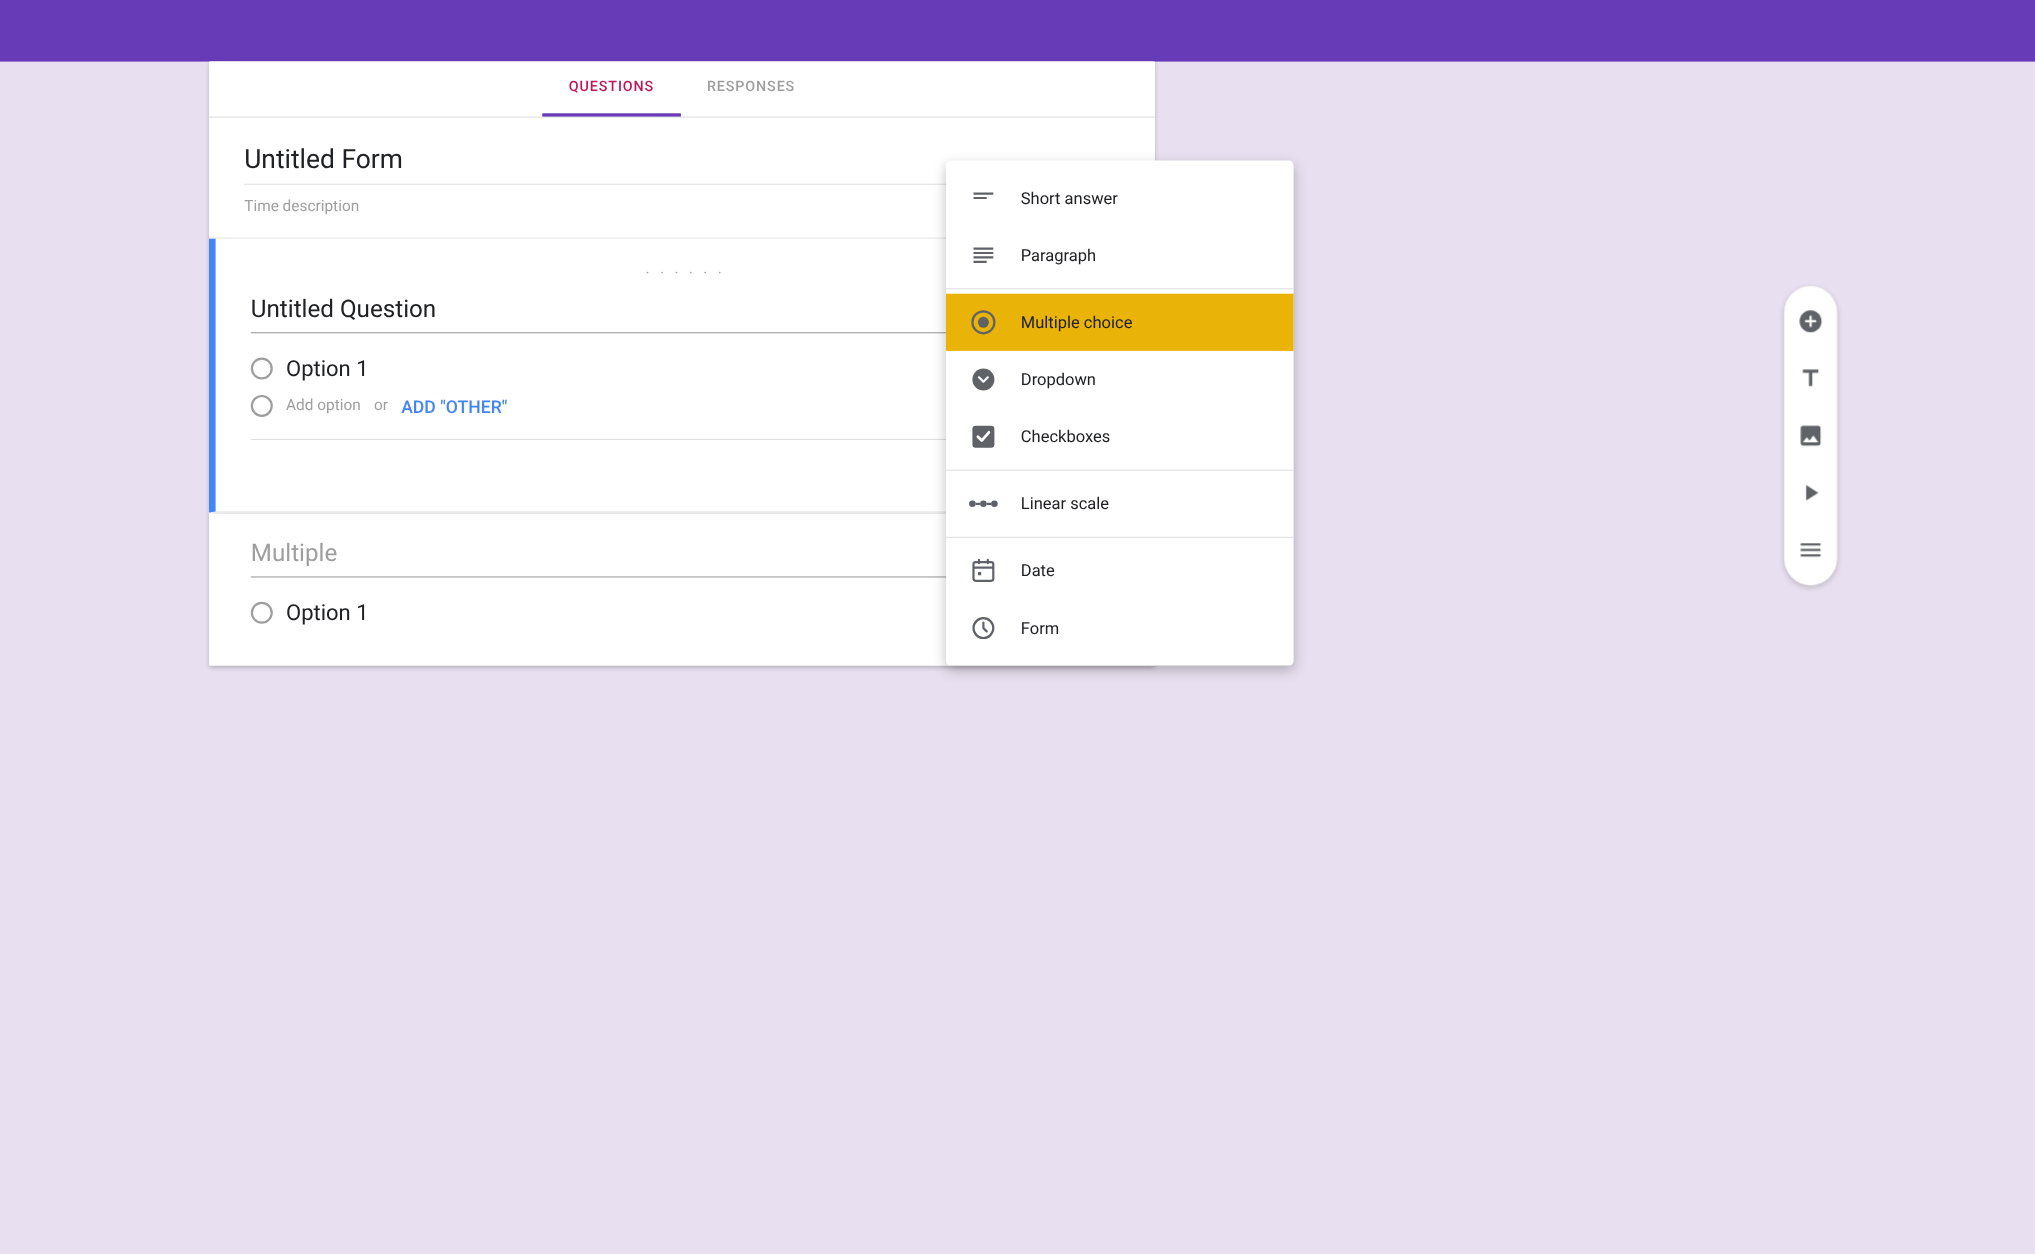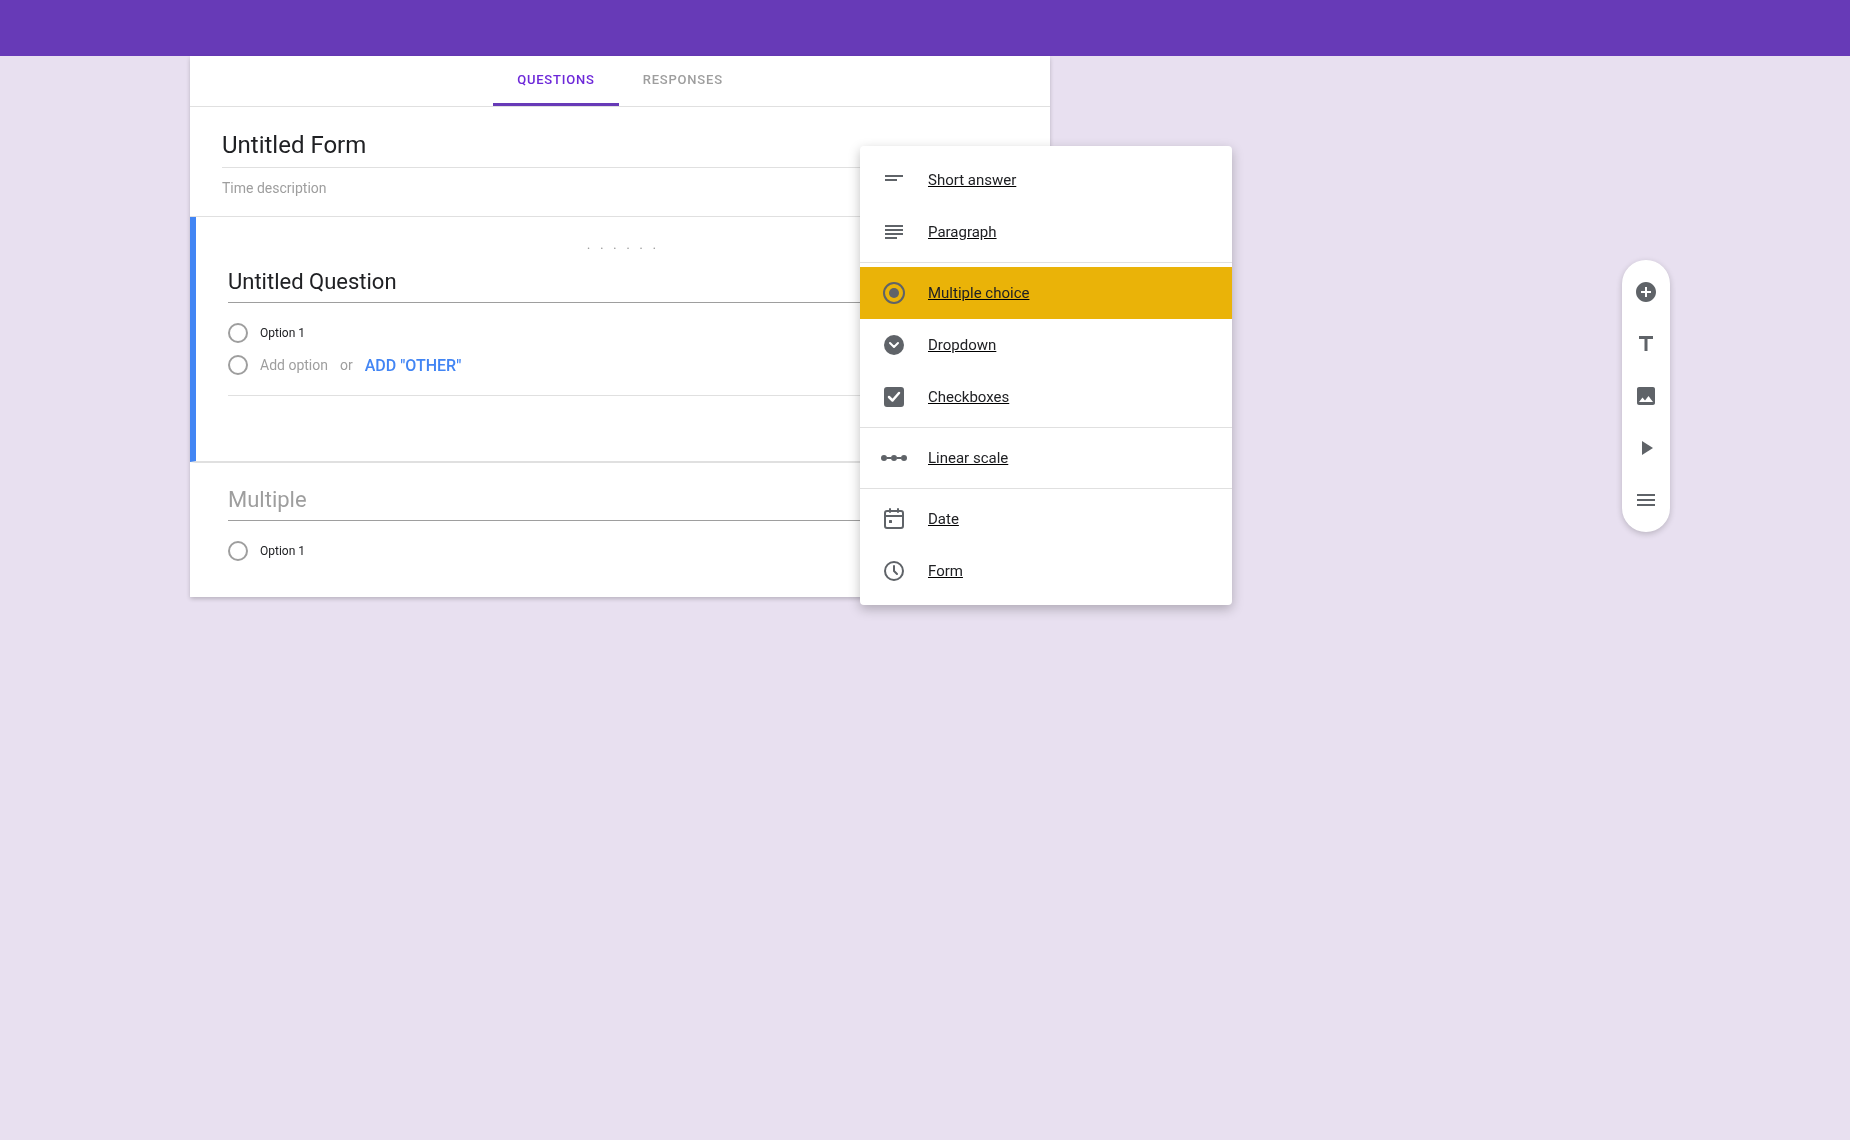--- a/index.html
+++ b/index.html
@@ -46,21 +46,21 @@
       font-size: 13px;
       font-weight: 500;
       letter-spacing: 0.8px;
       cursor: pointer;
       color: #9e9e9e;
       border-bottom: 3px solid transparent;
       text-transform: uppercase;
     }
 
     .tab.active {
-      color: #6d28d9;
+      color: #be185d;
       border-bottom: 3px solid #673ab7;
     }
 
     .form-header {
       padding: 24px 32px 20px;
       border-bottom: 1px solid #e0e0e0;
     }
 
     .form-title {
       font-size: 24px;
@@ -117,21 +117,21 @@
 
     .radio-circle {
       width: 20px;
       height: 20px;
       border-radius: 50%;
       border: 2px solid #9e9e9e;
       flex-shrink: 0;
     }
 
     .option-text {
-      font-size: 12px;
+      font-size: 20px;
       color: #202124;
     }
 
     .add-option-text {
       font-size: 14px;
       color: #9e9e9e;
     }
 
     .add-other-link {
       color: #4285f4;
@@ -154,24 +154,23 @@
     }
 
     
     .dropdown-menu {
       position: absolute;
       top: 90px;
       left: 860px;
       background: white;
       box-shadow: 0 4px 12px rgba(0,0,0,0.25);
       border-radius: 4px;
-      width: 372px;
+      width: 316px;
       z-index: 100;
       padding: 8px 0;
-      text-decoration: underline;
     }
 
     .menu-item {
       display: flex;
       align-items: center;
       padding: 12px 20px;
       cursor: pointer;
       gap: 20px;
       font-size: 15px;
       color: #202124;

